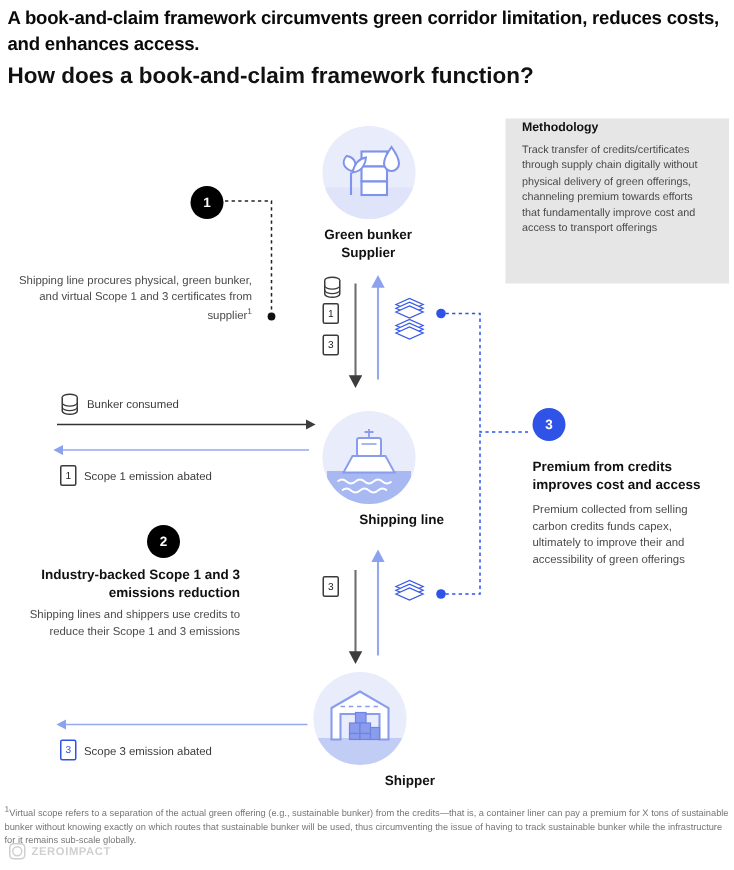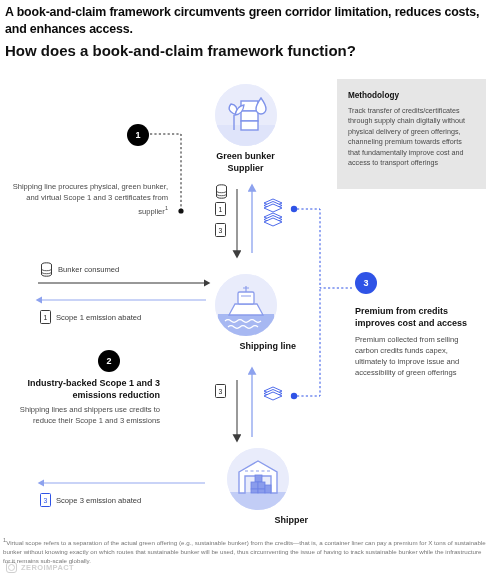--- a/index.html
+++ b/index.html
@@ -19,40 +19,40 @@
     letter-spacing: -0.15px; color: #0a0a0a;
   }
   .subtitle {
     position: absolute; left: 5px; top: 45px; width: 400px;
     font-size: 15px; font-weight: bold; line-height: 12px; color: #111;
   }
 
   
   .method-card {
     position: absolute; left: 337px; top: 79px; width: 149px; height: 110px;
-    background: #e6e6e6; padding: 12px 11px 0 11px;
+    background: #e6e6e6; padding: 1px 11px 0 11px;
   }
   .method-title { font-size: 8.2px; font-weight: bold; color: #111; margin-bottom: 6px; }
   .method-body  { font-size: 7.2px; line-height: 10.4px; color: #4a4a4a; }
 
   
   .node { position: absolute; text-align: center; }
   .node-circle {
     width: 62px; height: 62px; border-radius: 50%;
     background: #e9ecfb; position: relative; overflow: hidden; margin: 0 auto;
   }
   .node-circle svg { position: absolute; left: 0; top: 0; }
   .node-label {
     margin-top: 5px; font-size: 9px; font-weight: bold;
     line-height: 11.5px; color: #111; white-space: pre-line;
   }
 
   #node-supplier { left: 214px; top: 84px; width: 63px; }
   #node-shipline { left: 214px; top: 274px; width: 63px; }
-  #node-shipper  { left: 226px; top: 448px; width: 63px; }
+  #node-shipper  { left: 208px; top: 448px; width: 63px; }
   #node-shipline .node-label, #node-shipper .node-label { white-space: nowrap; text-align: right; }
   #node-shipline { width: 64px; }
   #node-shipline .node-label { margin-left: -18px; width: 100px; }
   #node-shipper .node-label { margin-left: -18px; width: 100px; }
 
   
   .badge {
     position: absolute; width: 22px; height: 22px; border-radius: 50%;
     color: #fff; font-size: 9px; font-weight: bold;
     display: flex; align-items: center; justify-content: center;
@@ -219,21 +219,21 @@
   <div class="badge dark" id="badge-1">1</div>
   <div class="badge dark" id="badge-2">2</div>
   <div class="badge blue" id="badge-3">3</div>
 
   <div class="step-body ta-right" id="step1-body"><span>Shipping line procures physical, green bunker, and virtual Scope 1 and 3 certificates from supplier</span><span class="sup">1</span></div>
 
   <div class="step-head ta-right" id="step2-head">Industry-backed Scope 1 and 3 emissions reduction</div>
   <div class="step-body ta-right" id="step2-body">Shipping lines and shippers use credits to reduce their Scope 1 and 3 emissions</div>
 
   <div class="step-head ta-left" id="step3-head">Premium from credits improves cost and access</div>
-  <div class="step-body ta-left" id="step3-body">Premium collected from selling carbon credits funds capex, ultimately to improve issue and accessibility of green offerings</div>
+  <div class="step-body ta-left" id="step3-body">Premium collected from selling carbon credits funds capex, ultimately to improve their and accessibility of green offerings</div>
 
   <div style="position:absolute;left:215px;top:184px;">
     <svg width="13" height="15" style="display:block;">
       <ellipse cx="6.5" cy="3" rx="5" ry="2.2" fill="#fff" stroke="#3a3a3a" stroke-width="1"></ellipse>
       <path d="M1.5,3 L1.5,12 a5,2.2 0 0,0 10,0 L11.5,3" fill="#fff" stroke="#3a3a3a" stroke-width="1"></path>
       <path d="M1.5,6.5 a5,2.2 0 0,0 10,0 M1.5,9.5 a5,2.2 0 0,0 10,0" fill="none" stroke="#3a3a3a" stroke-width="0.8"></path>
     </svg>
   </div>
   <div class="cert-box" style="left:215px;top:202px;">1</div>
   <div class="cert-box" style="left:215px;top:223px;">3</div>

